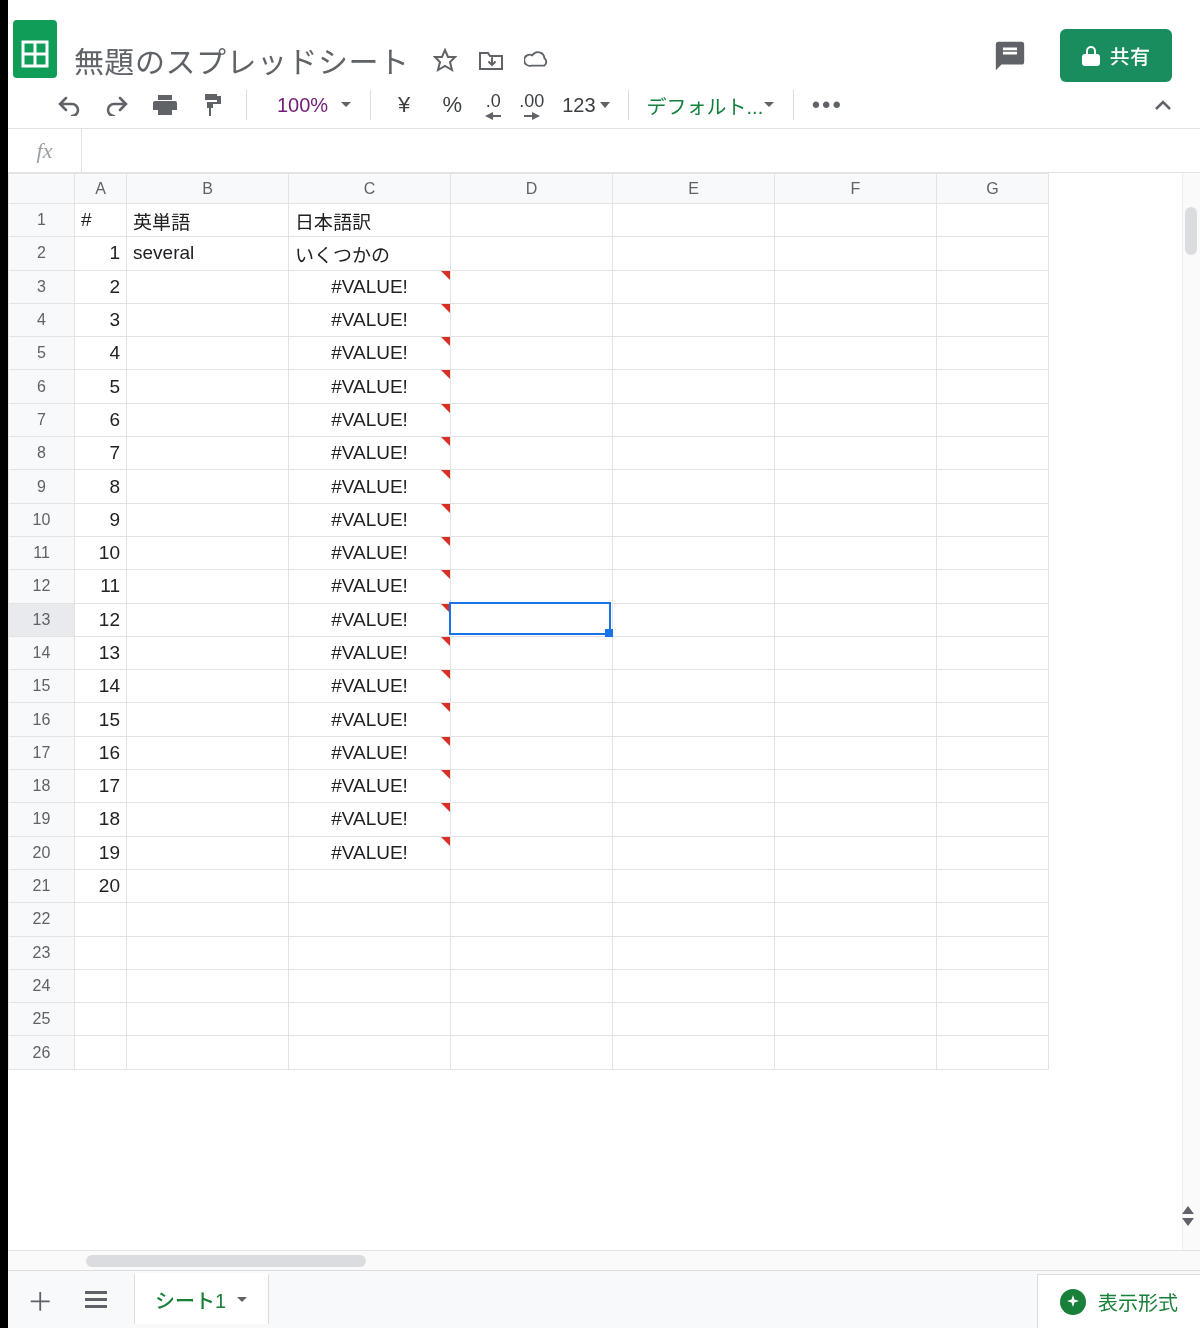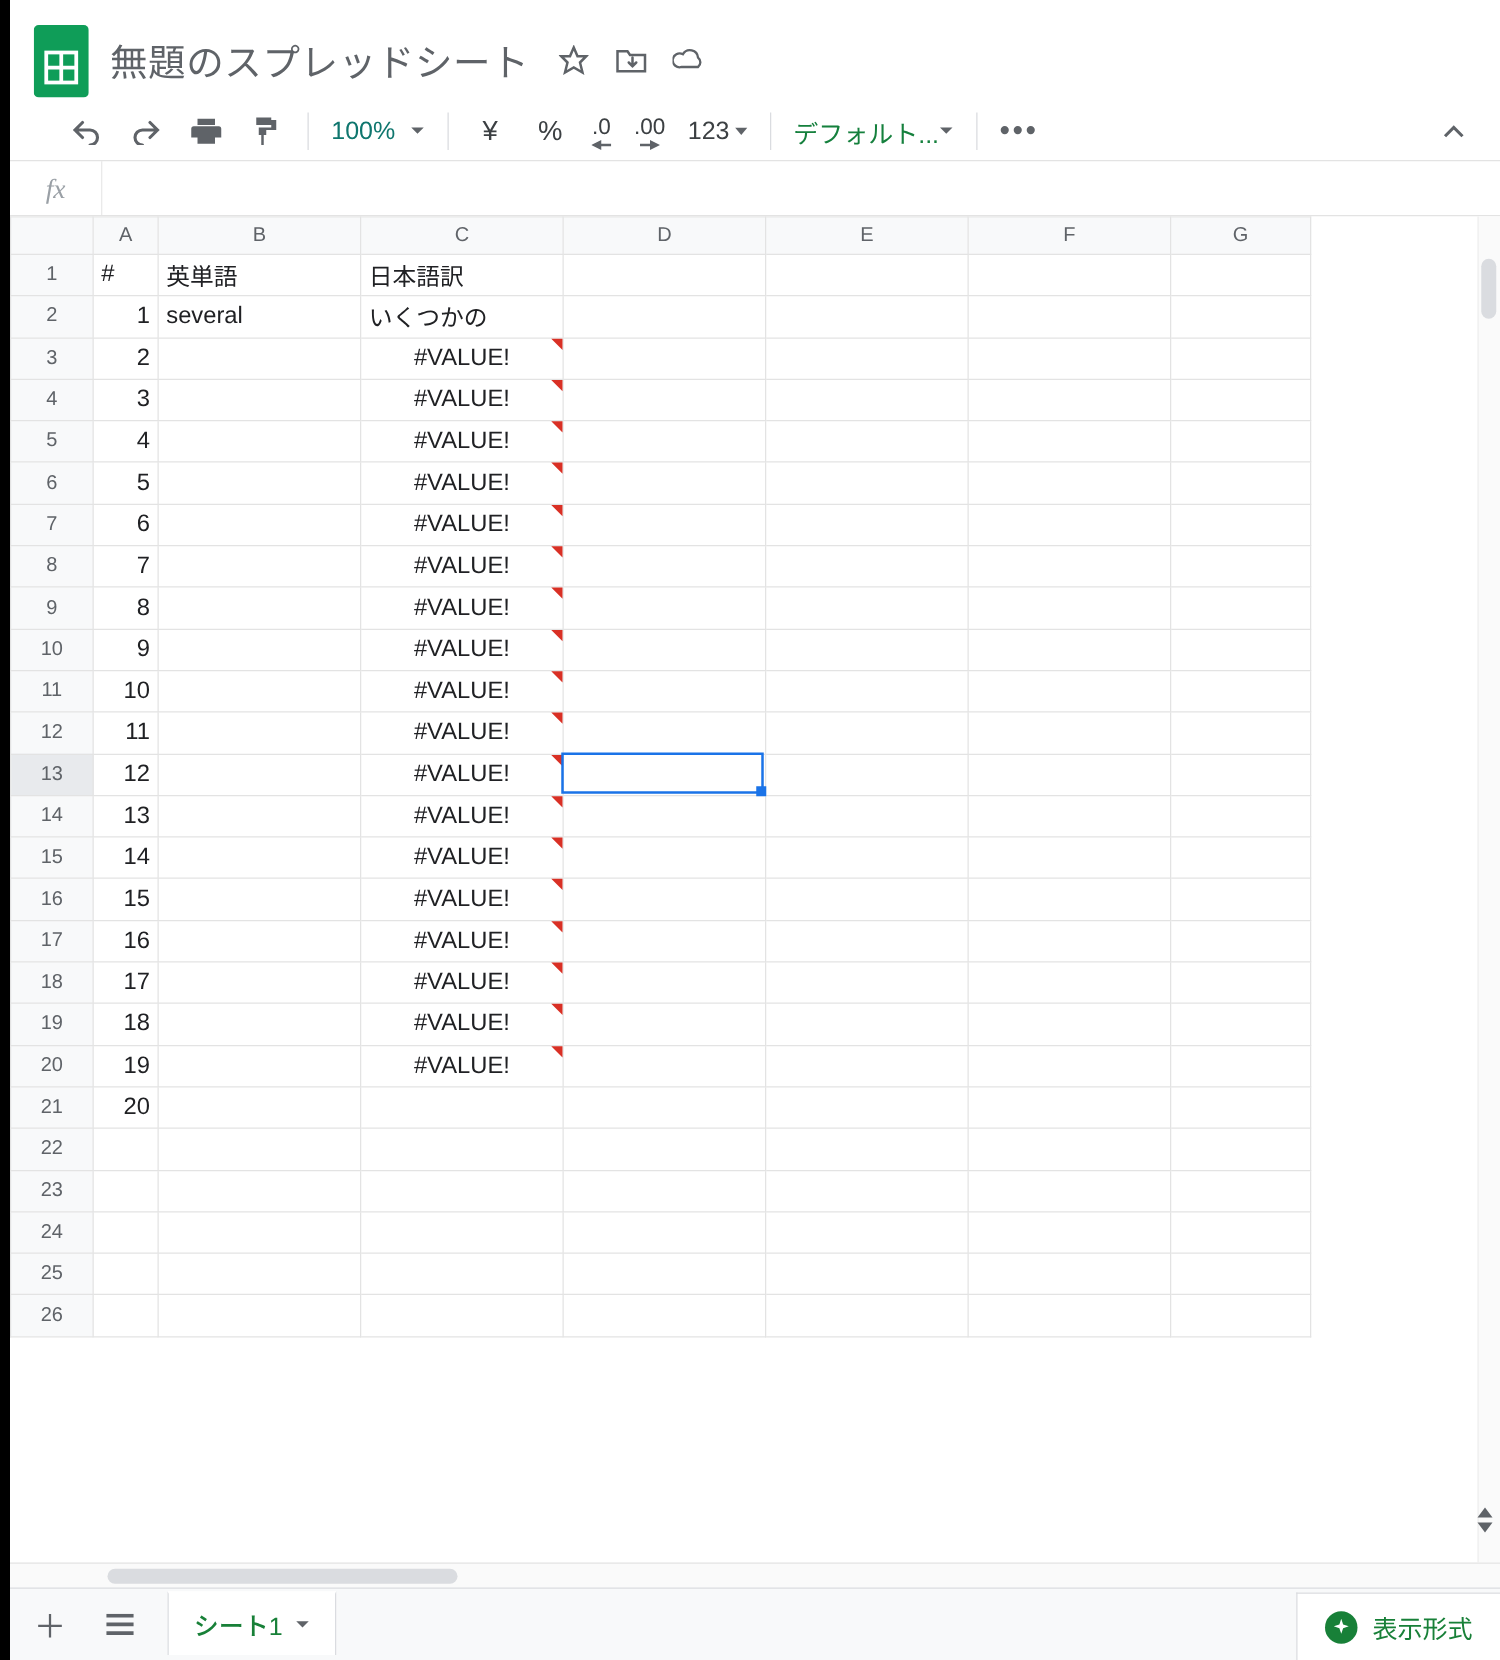--- a/index.html
+++ b/index.html
@@ -1,39 +1,39 @@
 <!DOCTYPE html>
 <html><head>
 <meta charset="utf-8">
 <style>
   * { box-sizing: border-box; margin: 0; padding: 0; }
   html, body { width: 1200px; height: 1328px; font-family: Arial, "Hiragino Sans", "Noto Sans JP", sans-serif; background: #fff; overflow: hidden; color: #202124; }
   .app { display: flex; flex-direction: column; width: 100%; height: 100%; border-left: 8px solid #000; position: relative; }
 
   
-  .header { display: flex; align-items: center; padding: 10px 18px 0 16px; position: relative; }
+  .header { display: flex; align-items: flex-end; padding: 10px 18px 0 2px; position: relative; }
   .logo-box { width: 50px; height: 66px; display: flex; align-items: center; justify-content: center; margin-top: 6px; }
   .logo-icon { width: 44px; height: 58px; }
   .title-area { flex: 1; padding-left: 14px; }
   .doc-title { font-size: 30px; color: #5f6368; display: flex; align-items: center; gap: 22px; padding-top: 4px; }
   .doc-title .title-text { letter-spacing: 0.5px; }
   .title-icons { display: flex; gap: 20px; color: #5f6368; }
   .title-icons > span { width: 26px; height: 26px; display: inline-flex; align-items: center; justify-content: center; cursor: pointer; }
   .menu-bar { display: flex; gap: 22px; font-size: 22px; color: #202124; padding: 14px 0 12px 2px; }
   .menu-bar span { cursor: pointer; }
   .right-actions { display: flex; align-items: center; gap: 26px; padding-top: 14px; padding-right: 10px; }
   .comment-btn { width: 48px; height: 48px; display: flex; align-items: center; justify-content: center; color: #5f6368; cursor: pointer; border-radius: 4px; }
   .share-btn { background: #1a8d5f; color: #fff; border-radius: 6px; padding: 12px 22px; font-size: 20px; display: flex; align-items: center; gap: 10px; cursor: pointer; font-weight: 500; }
 
   
   .toolbar { display: flex; align-items: center; padding: 8px 24px 8px 46px; gap: 0; border-bottom: 1px solid #e3e3e3; font-size: 20px; color: #5f6368; position: relative; }
   .tb-group { display: flex; align-items: center; gap: 18px; }
   .tb-sep { width: 1px; height: 30px; background: #dadce0; margin: 0 18px; }
   .tb-btn { width: 30px; height: 30px; display: inline-flex; align-items: center; justify-content: center; cursor: pointer; }
-  .zoom { display: flex; align-items: center; gap: 12px; font-size: 20px; color: #0f766e; cursor: pointer; }
+  .zoom { display: flex; align-items: center; gap: 12px; font-size: 20px; color: #701a75; cursor: pointer; margin-left: 12px; }
   .font-sel { display: flex; align-items: center; gap: 0; color: #15803d; cursor: pointer; }
   .more-dots { font-size: 24px; letter-spacing: 2px; }
   .collapse-caret { position: absolute; right: 28px; color: #5f6368; cursor: pointer; }
 
   
   .formula-bar { display: flex; align-items: center; height: 44px; border-bottom: 1px solid #e3e3e3; }
   .fx-label { width: 74px; text-align: left; font-style: italic; font-family: serif; font-size: 22px; color: #9aa0a6; border-right: 1px solid #e3e3e3; height: 100%; display: flex; align-items: center; justify-content: center; }
   .fx-input { flex: 1; height: 100%; border: none; outline: none; padding: 0 10px; font-size: 18px; }
 
   
@@ -111,20 +111,33 @@
               </svg>
           </span>
           <span>
             <svg width="28" height="20" viewBox="0 0 28 20" fill="none" stroke="#5f6368" stroke-width="2">
                 <path d="M8 16a6 6 0 1 1 1-11 7 7 0 0 1 13 3 5 5 0 0 1 0 8H8z"></path>
               </svg>
           </span>
         </span>
       </div>
     </div>
+    <div class="right-actions">
+      <div class="comment-btn">
+        <svg width="34" height="34" viewBox="0 0 24 24" fill="#5f6368">
+            <path d="M20 2H4a2 2 0 0 0-2 2v18l4-4h14a2 2 0 0 0 2-2V4a2 2 0 0 0-2-2zM7 9h10v2H7zm0-3h10v2H7z"></path>
+          </svg>
+      </div>
+      <div class="share-btn">
+        <svg width="18" height="20" viewBox="0 0 18 20" fill="#fff">
+            <path d="M9 0a5 5 0 0 0-5 5v3H3a3 3 0 0 0-3 3v6a3 3 0 0 0 3 3h12a3 3 0 0 0 3-3v-6a3 3 0 0 0-3-3h-1V5a5 5 0 0 0-5-5zm0 2a3 3 0 0 1 3 3v3H6V5a3 3 0 0 1 3-3z"></path>
+          </svg>
+        <span>共有</span>
+      </div>
+    </div>
   </div>
 
   <div class="toolbar">
     <div class="tb-group">
       <span class="tb-btn">
         <svg width="26" height="22" viewBox="0 0 26 22" fill="none" stroke="#5f6368" stroke-width="2.5">
             <path d="M10 4L4 10l6 6M4 10h12a6 6 0 0 1 0 12" stroke-linecap="round"></path>
           </svg>
       </span>
       <span class="tb-btn">

